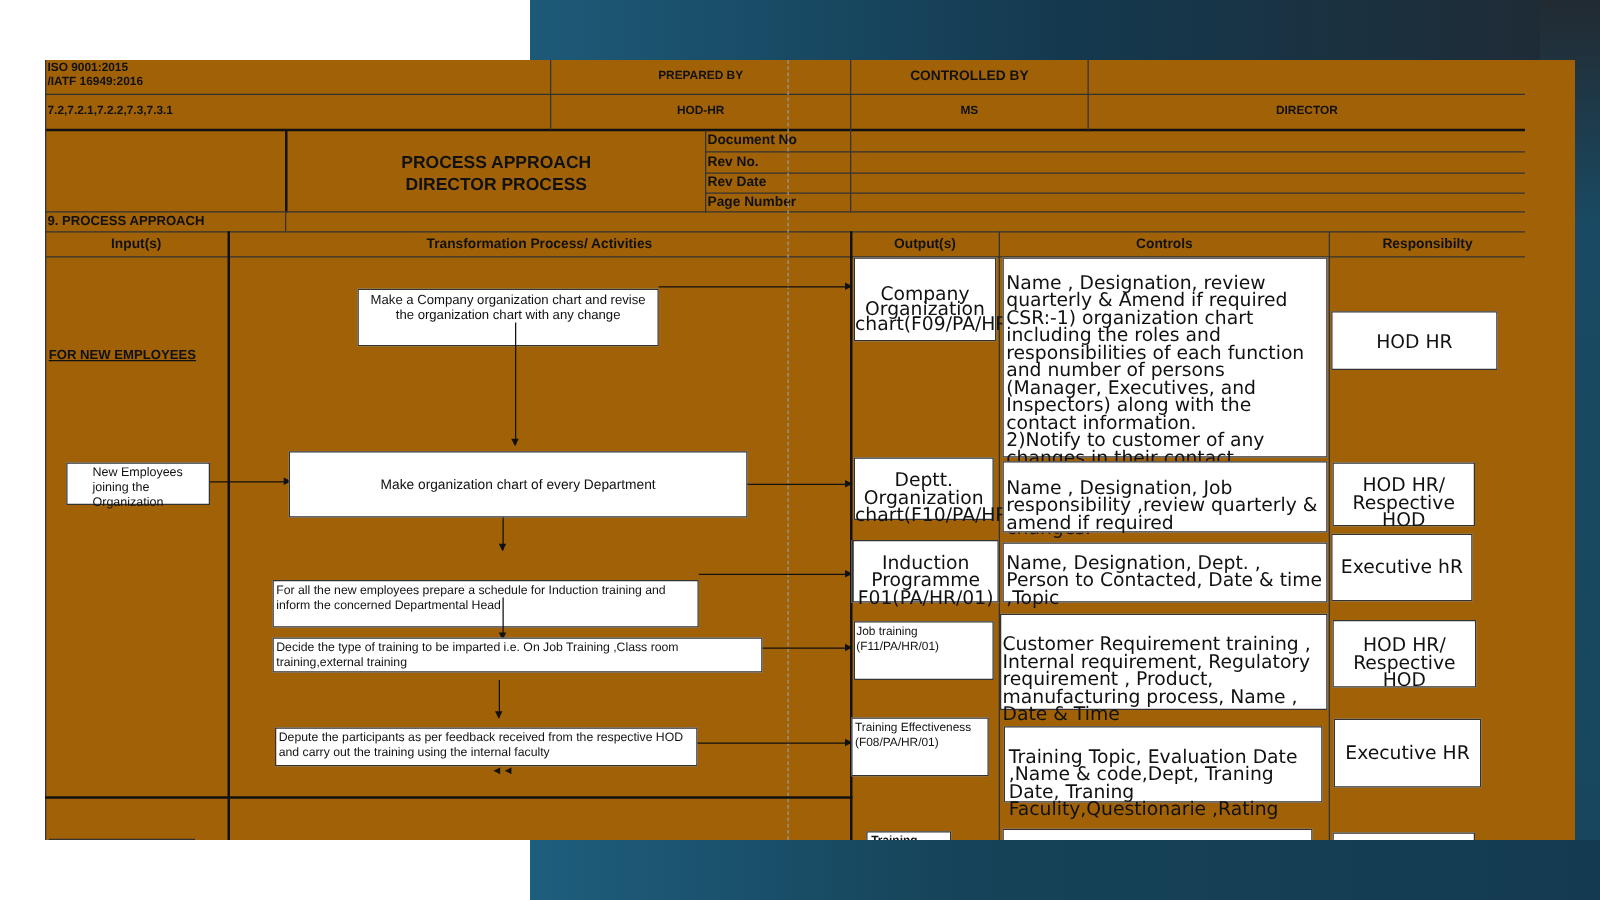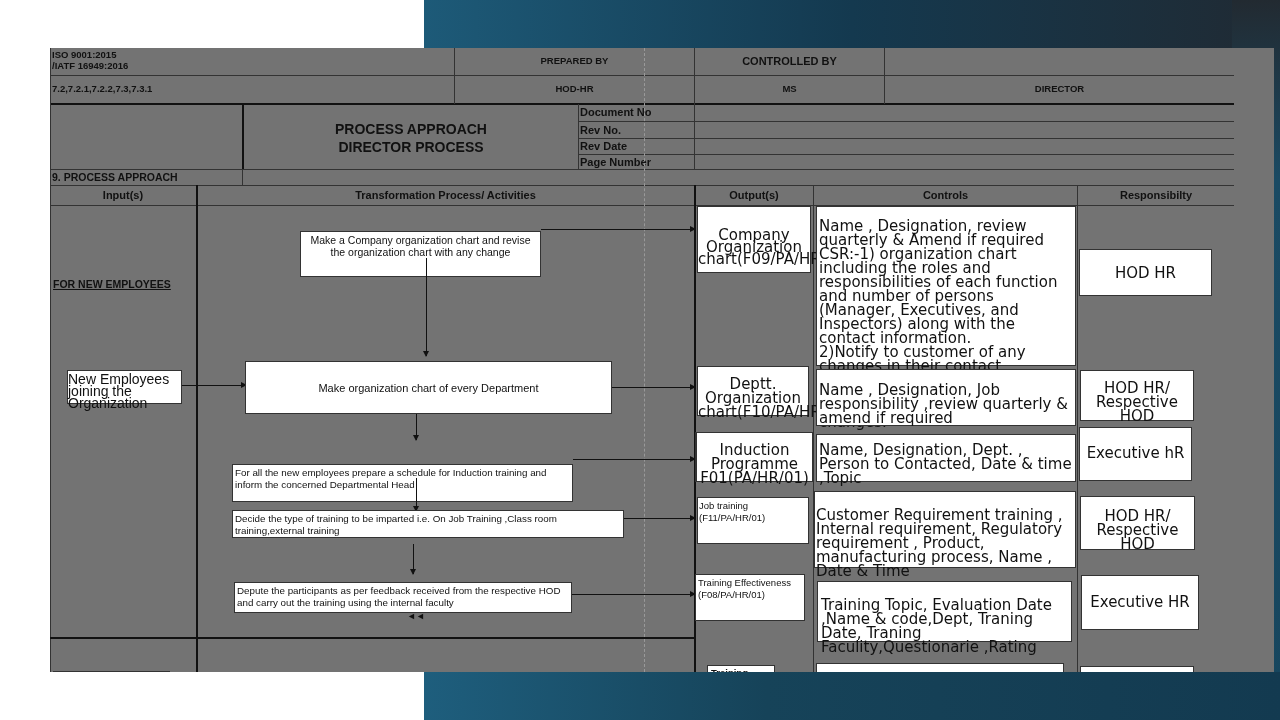--- a/index.html
+++ b/index.html
@@ -1,20 +1,20 @@
 <!DOCTYPE html>
 <html><head>
 <meta charset="utf-8">
 <style>
   html, body { margin:0; padding:0; }
   body { width:1280px; height:720px; position:relative; overflow:hidden; background:#ffffff; font-family:"Liberation Sans", sans-serif; color:#111; }
   .bg-top { position:absolute; left:424px; top:0; width:856px; height:48px; background:linear-gradient(90deg,#1d5a78 0%,#14394f 50%,#202a33 100%); }
   .bg-right { position:absolute; left:1232px; top:0; width:48px; height:720px; background:linear-gradient(180deg,#222a31 0%,#1a4a63 25%,#17465e 100%); }
   .bg-bottom { position:absolute; left:424px; top:672px; width:856px; height:48px; background:linear-gradient(90deg,#1e5e7d 0%,#164359 40%,#133a50 100%); }
-  .doc { position:absolute; left:50px; top:48px; width:1224px; height:624px; background:#737373; overflow:hidden; }
+  .doc { position:absolute; left:36px; top:48px; width:1224px; height:624px; background:#a16207; overflow:hidden; }
   .hl { position:absolute; height:0; border-top:1px solid #333; }
   .vl { position:absolute; width:0; border-left:1px solid #333; }
   .thick { border-color:#111; }
   .t { position:absolute; font-size:10px; line-height:12px; white-space:nowrap;font-weight:bold; }
   .b { font-weight:bold; }
   .c { text-align:center; }
   .box { position:absolute; box-sizing:border-box; border:1px solid #333; background:#fff; font-size:10.5px; line-height:12px; }
   .calibri { font-family:"DejaVu Sans", sans-serif; font-size:15px; line-height:14px; }
   .dash { position:absolute; left:594px; top:0; height:624px; border-left:1px dashed #999; }
   .arrow-h { position:absolute; height:0; border-top:1px solid #111; }
@@ -82,21 +82,21 @@
   <div class="vl thick" style="left:644px;top:137px;height:487px;border-left-width:2px;"></div>
   <div class="vl" style="left:763px;top:137px;height:487px;"></div>
   <div class="vl" style="left:1027px;top:137px;height:487px;"></div>
   <div class="dash"></div>
   <div class="hl thick" style="left:0;top:589px;width:646px;border-top-width:2px;"></div>
 
   <div class="t b u" style="left:3px;top:182px;font-size:10.5px;">FOR NEW EMPLOYEES</div>
   <div class="t b u" style="left:3px;top:612px;font-size:10px;">STRUCTURED TRAINING</div>
   <div class="hl" style="left:3px;top:623px;width:117px;"></div>
 
-  <div class="box" style="left:17px;top:322px;width:115px;height:34px;padding:2px 0;font-size:14px;line-height:12px;">New Employees joining the Organization</div>
+  <div class="box" style="left:17px;top:322px;width:115px;height:34px;padding:2px 20px;font-size:10px;line-height:12px;">New Employees joining the Organization</div>
   <div class="arrow-h" style="left:132px;top:337px;width:64px;"></div>
 
   <div class="box c" style="left:250px;top:163px;width:241px;height:46px;padding:2px 2px;margin-top:20px;">Make a Company organization chart and revise the organization chart with any change</div>
   <div class="arrow-v" style="left:376px;top:210px;height:98px;"></div>
   <div class="arrow-h" style="left:491px;top:181px;width:154px;"></div>
 
   <div class="box" style="left:195px;top:313px;width:367px;height:53px;display:flex;align-items:center;justify-content:center;font-size:11px;">Make organization chart of every Department</div>
   <div class="arrow-h" style="left:562px;top:339px;width:83px;"></div>
   <div class="arrow-v" style="left:366px;top:366px;height:26px;"></div>
 

